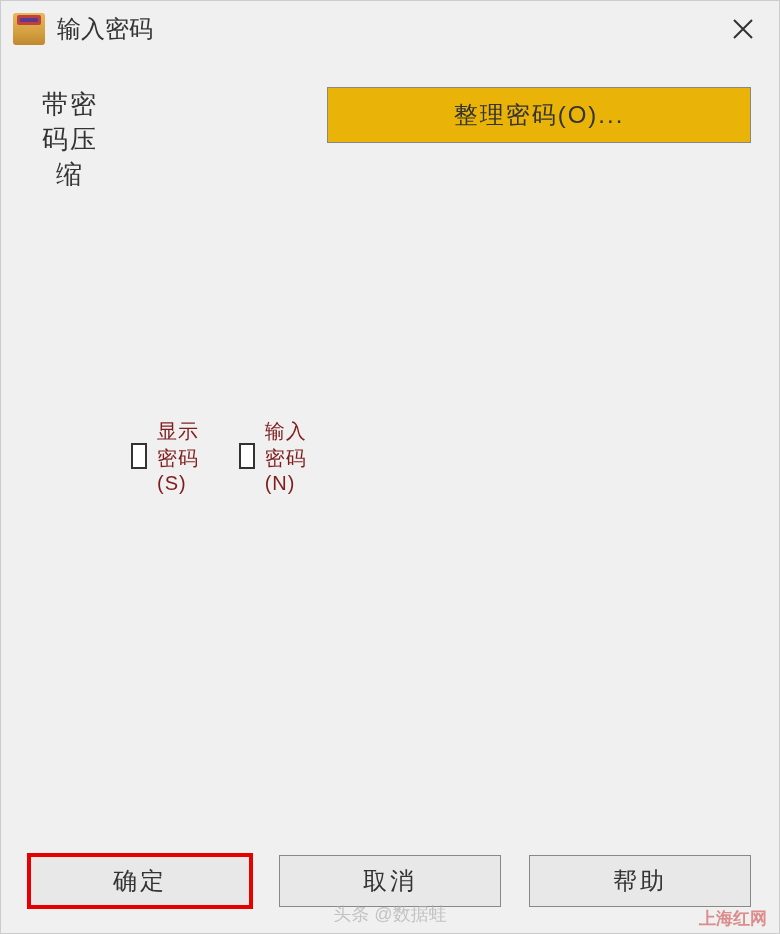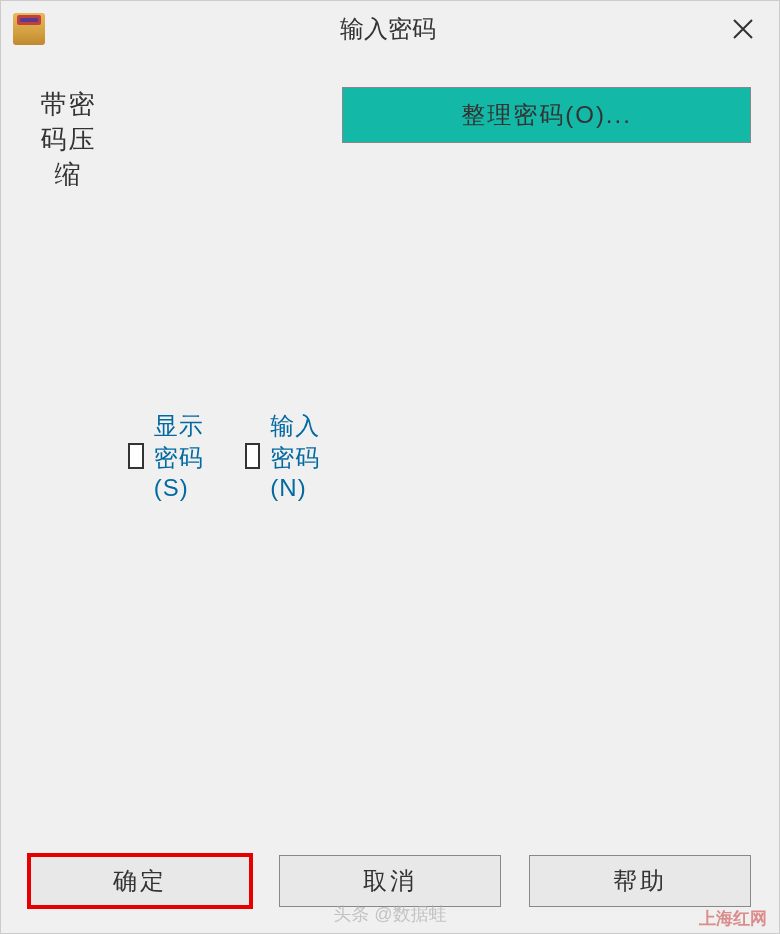--- a/index.html
+++ b/index.html
@@ -21,21 +21,20 @@
       border: 1px solid #ccc;
       display: flex;
       flex-direction: column;
     }
     .titlebar {
       height: 56px;
       display: flex;
       align-items: center;
       padding: 0 12px;
       background: #f0f0f0;
-      text-align: center;
     }
     .app-icon {
       width: 32px;
       height: 32px;
       margin-right: 12px;
       position: relative;
       background: linear-gradient(to bottom, #e8b85a 0%, #d4a040 60%, #c08830 100%);
       border-radius: 3px;
     }
     .app-icon::before {
@@ -148,32 +147,32 @@
     }
     .checkbox-box {
       width: 26px;
       height: 26px;
       border: 2px solid #333;
       background: #fff;
       margin-right: 10px;
       cursor: pointer;
     }
     .checkbox-label {
-      font-size: 24px;
-      color: #0369a1;
+      font-size: 20px;
+      color: #7f1d1d;
       letter-spacing: 1px;
     }
     .spacer {
       flex: 1;
     }
     .organize-btn {
       width: 100%;
       height: 56px;
       border: 1px solid #888;
-      background: #14b8a6;
+      background: #eab308;
       font-size: 24px;
       color: #333;
       cursor: pointer;
       letter-spacing: 2px;
       margin-bottom: 29px;
     }
     .button-bar {
       display: flex;
       gap: 28px;
       padding: 16px 28px 26px 28px;

